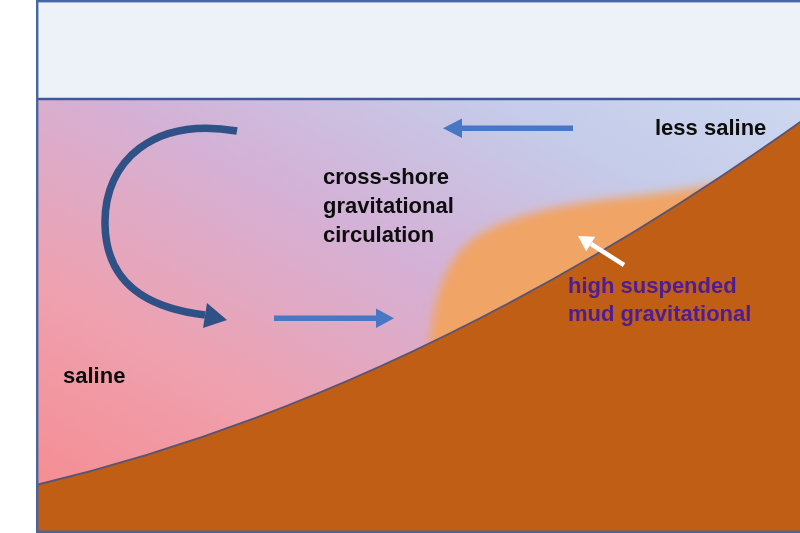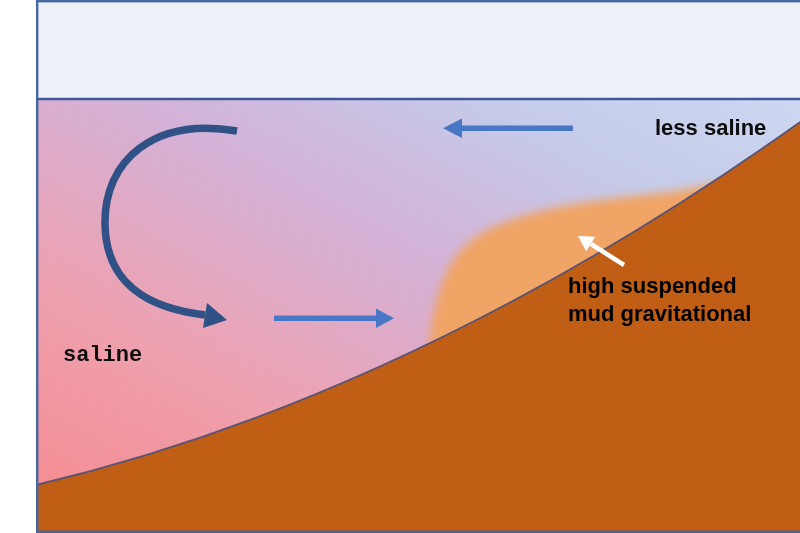--- a/index.html
+++ b/index.html
@@ -13,24 +13,24 @@
   #scene{position:absolute;left:0;top:0;}
   .label{
     position:absolute;
     font-weight:700;
     font-size:22px;
     color:#0d0d0d;
     line-height:29px;
     white-space:nowrap;
     letter-spacing:0px;
   }
-  .label.light{color:#000000;line-height:28px;}
+  .label.light{color:#4c1d95;line-height:28px;}
   #label-less-saline{left:619px;top:114px;line-height:28px;}
   #label-circulation{left:287px;top:162px;}
-  #label-saline{left:27px;top:342px;line-height:28px;font-family:Liberation Mono, monospace;}
+  #label-saline{left:27px;top:362px;line-height:28px;}
   #label-mud{left:532px;top:272px;}
 </style>
 </head>
 <body>
 
 <div id="figure">
 
   <svg id="scene" width="800" height="533" viewBox="0 0 800 533">
     <defs>
       <linearGradient id="waterGrad" x1="0%" y1="100%" x2="100%" y2="0%">
@@ -74,20 +74,25 @@
     <g>
       <line x1="588" y1="265" x2="555" y2="244" stroke-width="4.5" stroke="#ffffff"></line>
       <polygon points="542,236 559.2,236.8 550.2,251.2" fill="#ffffff"></polygon>
     </g>
 
     <rect x="1.2" y="1.2" width="797.6" height="530.6" fill="none" stroke-width="2.4" stroke="#4666a0"></rect>
   </svg>
 
   <div class="label" id="label-less-saline">less saline</div>
 
+  <div class="label" id="label-circulation">
+    <div>cross-shore</div>
+    <div>gravitational</div>
+    <div>circulation</div>
+  </div>
 
   <div class="label" id="label-saline">saline</div>
 
   <div class="label light" id="label-mud">
     <div>high suspended</div>
     <div>mud gravitational</div>
   </div>
 
 </div>
 

